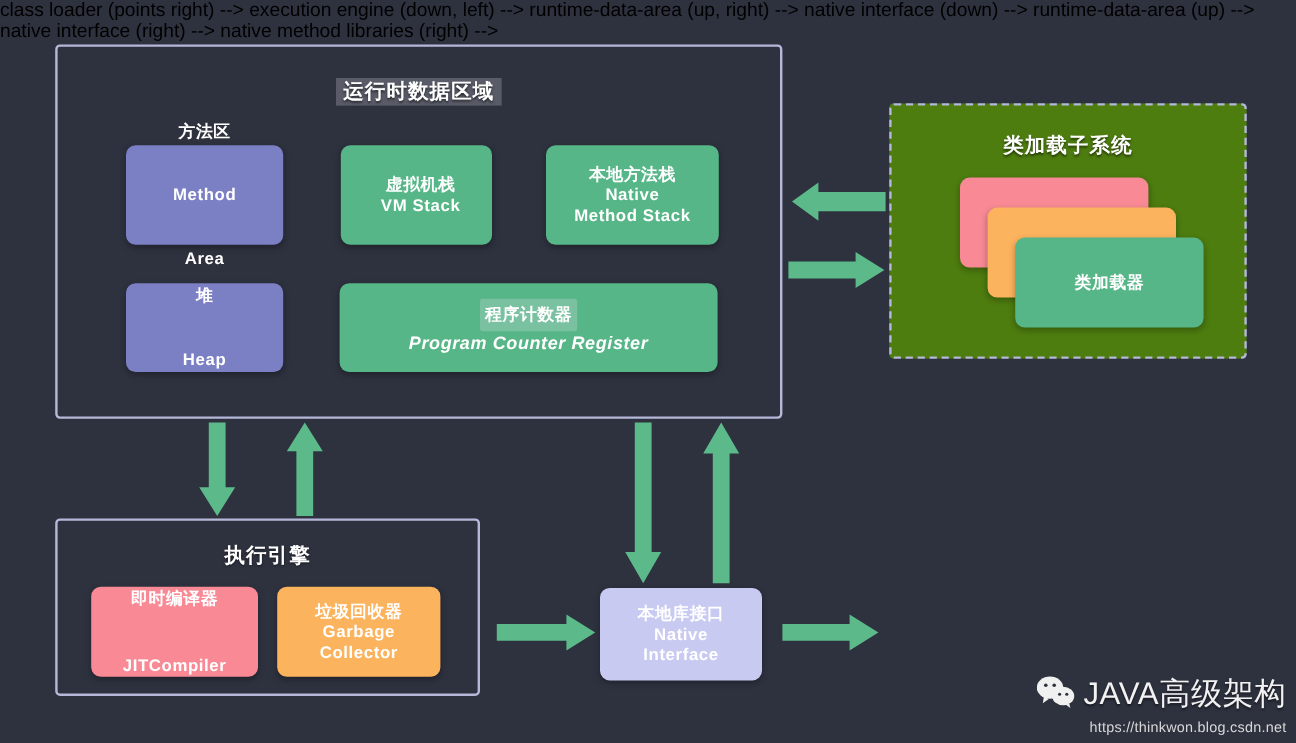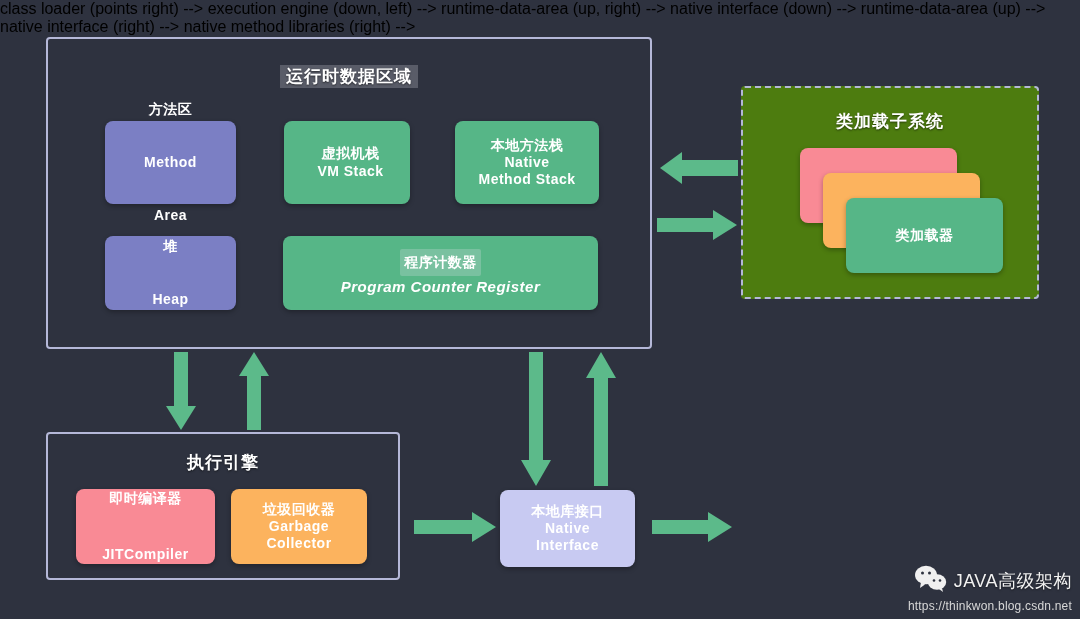--- a/index.html
+++ b/index.html
@@ -92,21 +92,21 @@
     text-align: right;
     color: #ffffff;
   }
   .wm-row {
     display: flex;
     align-items: center;
     justify-content: flex-end;
     gap: 7px;
   }
   .wm-title {
-    font-size: 18px;
+    font-size: 26px;
     letter-spacing: .5px;
     color: #f2f2f2;
     text-shadow: 0 1px 2px rgba(0,0,0,.5);
   }
   .wm-url {
     font-size: 12px;
     color: #d8d8d8;
     margin-top: 3px;
     letter-spacing: .2px;
   }

